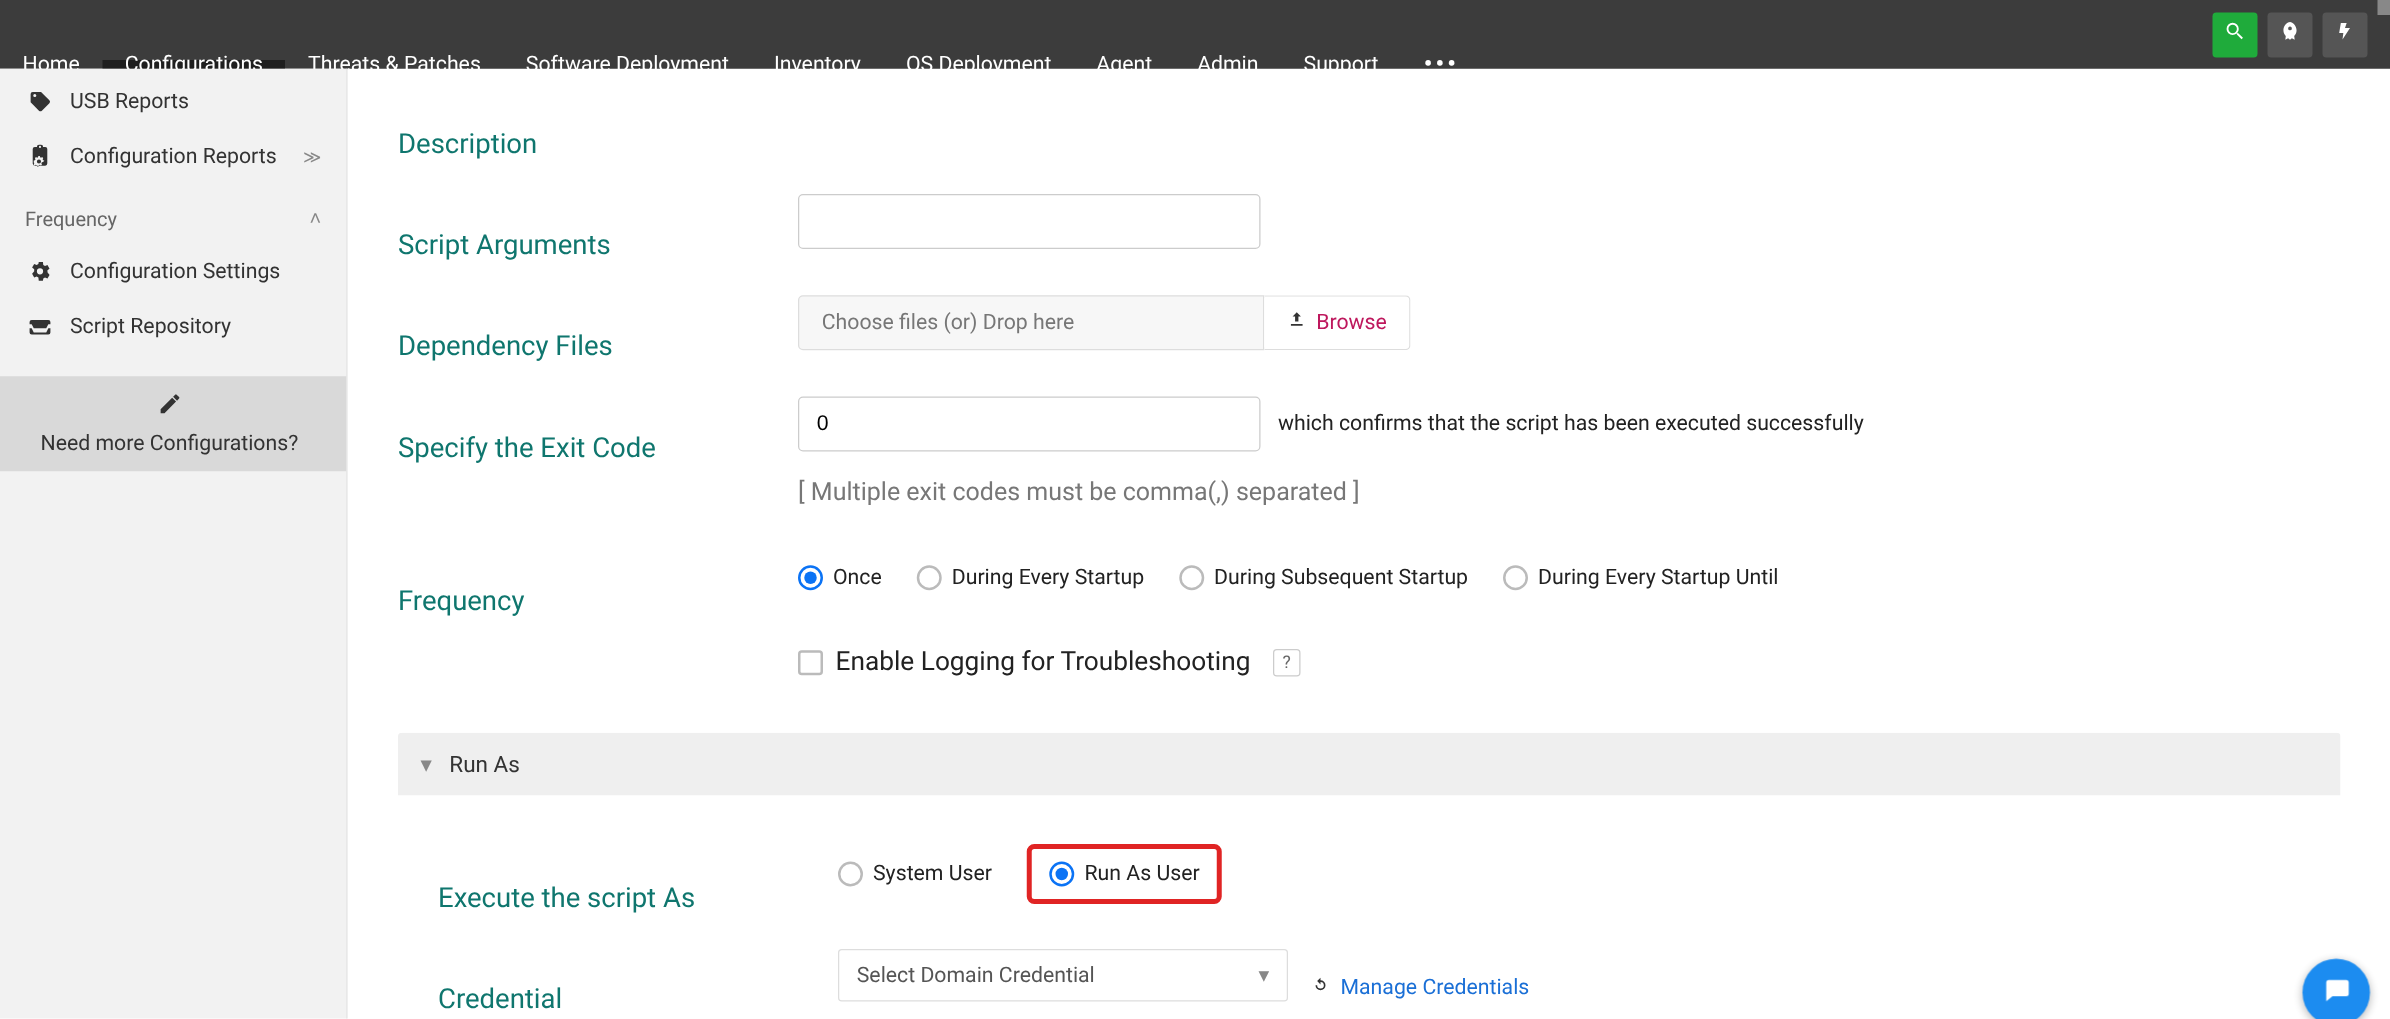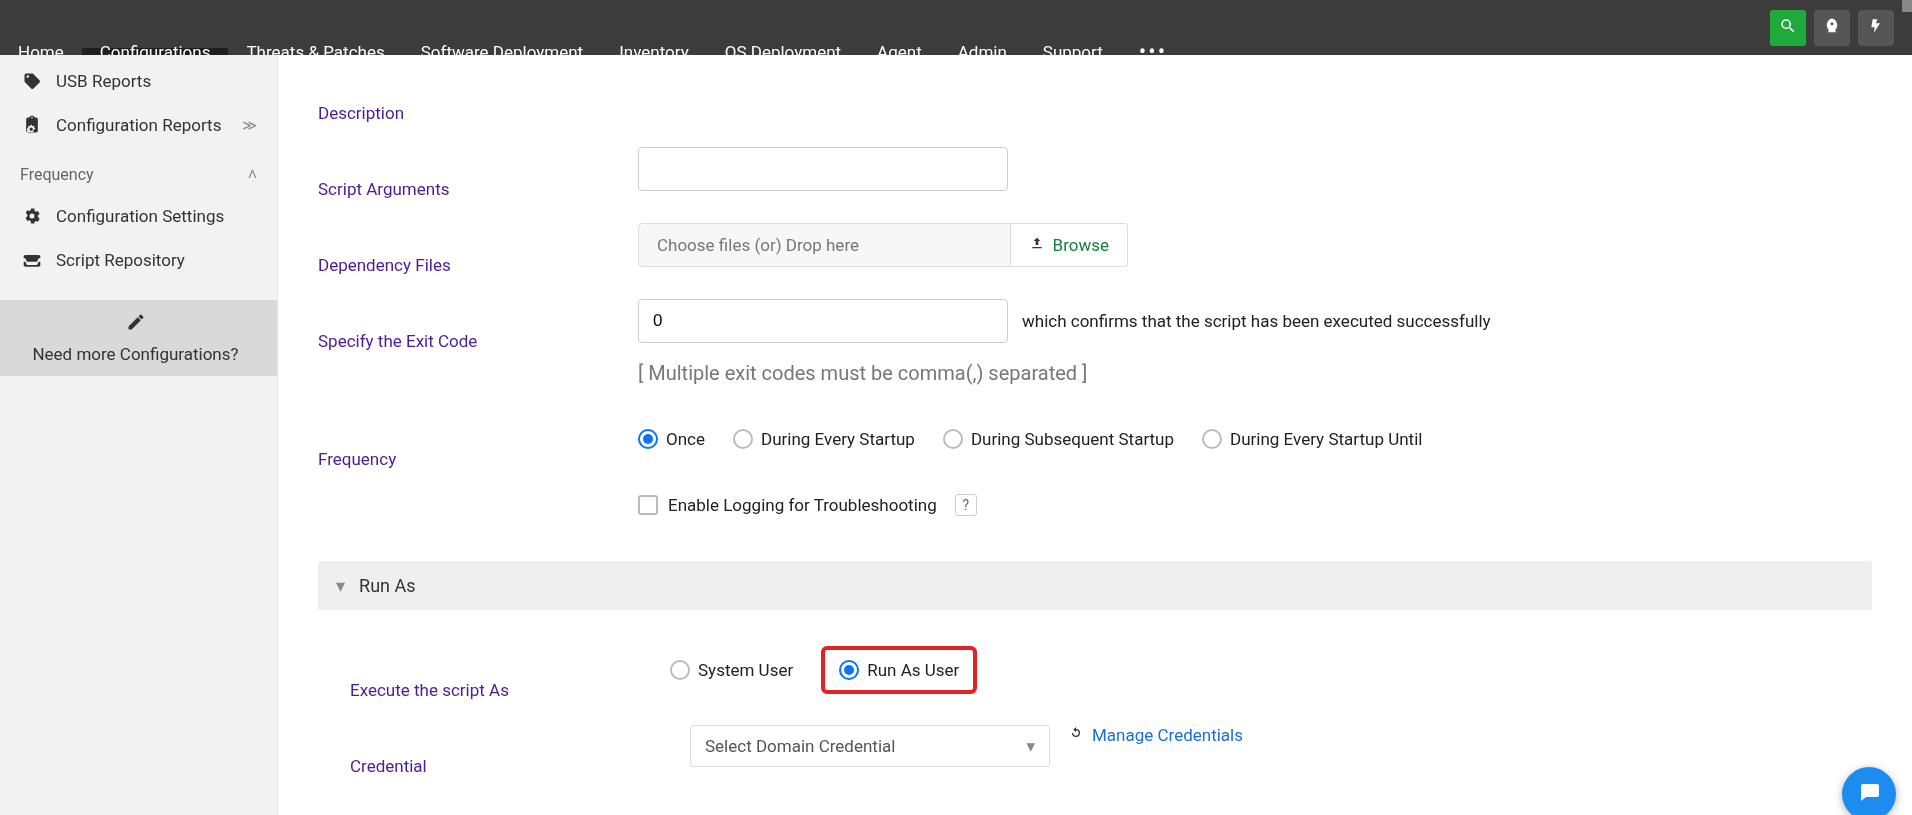--- a/index.html
+++ b/index.html
@@ -27,50 +27,50 @@
   .side-item .chev { margin-left: auto; color: #888; font-size: 14px; }
   .side-section-title { display: flex; align-items: center; justify-content: space-between; padding: 18px 20px 10px 20px; color: #666; font-size: 16px; }
   .side-section-title .caret { color: #888; }
   .side-item.highlight { background: #d9d9d9; flex-direction: column; }
 
   
   .main { flex: 1 1 auto; overflow: auto; position: relative; }
   .main-pad { padding: 0 0 40px 40px; }
 
   .form-row { display: flex; align-items: center; min-height: 50px; padding: 8px 0; }
-  .form-label { width: 320px; color: #4c1d95; font-size: 17px; margin-top: 40px; }
+  .form-label { width: 320px; color: #0f766e; font-size: 22px; margin-top: 40px; }
   .form-field { flex: 0 0 370px; }
   .form-field input[type="text"] { width: 370px; height: 44px; border: 1px solid #ccc; border-radius: 4px; font-size: 17px; padding: 0 14px; background: #fff; }
   .form-field .file-combo { display: flex; width: 490px; }
   .file-placeholder { flex: 1; height: 44px; border: 1px solid #ddd; background: #f7f7f7; color: #777; display: flex; align-items: center; padding: 0 18px; border-radius: 4px 0 0 4px; font-size: 17px; }
-  .browse-btn { height: 44px; border: 1px solid #ddd; border-left: none; background: #fff; padding: 0 18px; display: flex; align-items: center; gap: 8px; border-radius: 0 4px 4px 0; cursor: pointer; font-size: 17px; color: #15803d; }
+  .browse-btn { height: 44px; border: 1px solid #ddd; border-left: none; background: #fff; padding: 0 18px; display: flex; align-items: center; gap: 8px; border-radius: 0 4px 4px 0; cursor: pointer; font-size: 17px; color: #be185d; }
 
   .hint-text { color: #777; font-size: 20px; margin-top: 10px; margin-left: 320px; }
   .after-text { margin-left: 14px; font-size: 17px; color: #222; }
 
   .radio-group { display: flex; align-items: center; gap: 28px; flex-wrap: wrap; }
   .radio-opt { display: flex; align-items: center; gap: 8px; font-size: 17px; color: #222; cursor: pointer; }
   .radio-visual { width: 20px; height: 20px; border-radius: 50%; border: 2px solid #bbb; display: inline-flex; align-items: center; justify-content: center; }
   .radio-visual.checked { border-color: #0b73f5; }
   .radio-visual.checked::after { content: ""; width: 10px; height: 10px; border-radius: 50%; background: #0b73f5; }
 
-  .check-opt { display: flex; align-items: center; gap: 10px; font-size: 17px; color: #222; }
+  .check-opt { display: flex; align-items: center; gap: 10px; font-size: 21px; color: #222; }
   .check-visual { width: 20px; height: 20px; border: 2px solid #bbb; border-radius: 3px; }
   .help-badge { width: 22px; height: 22px; border: 1px solid #ccc; border-radius: 3px; display: inline-flex; align-items: center; justify-content: center; font-size: 14px; color: #666; margin-left: 18px; cursor: pointer; }
 
   
   .panel { margin: 28px 40px 0 0; background: #fff; border-radius: 3px; overflow: hidden; }
   .panel-header { background: #efefef; padding: 14px 18px; display: flex; align-items: center; gap: 14px; font-size: 18px; color: #333; }
   .panel-header .caret-down { color: #888; }
   .panel-body { padding: 22px 32px 28px 32px; }
   .panel-body .form-row .form-label { width: 320px; }
 
   .red-box { border: 4px solid #e02424; border-radius: 6px; padding: 10px 14px; display: inline-flex; align-items: center; }
 
-  .credential-row { display: flex; align-items: flex-start; gap: 18px; margin-left: 20px; }
+  .credential-row { display: flex; align-items: flex-end; gap: 18px; }
   .select-box { width: 360px; height: 42px; border: 1px solid #ddd; border-radius: 3px; display: flex; align-items: center; justify-content: space-between; padding: 0 14px; color: #555; font-size: 17px; cursor: pointer; background: #fff; }
   .select-box .caret { color: #888; }
   .manage-link { color: #1a6fd6; font-size: 17px; display: inline-flex; align-items: center; gap: 8px; cursor: pointer; }
 
   
   .chat-bubble { position: fixed; right: 16px; bottom: -6px; width: 54px; height: 54px; background: #1c8cf0; border-radius: 50%; display: flex; align-items: center; justify-content: center; box-shadow: 0 2px 8px rgba(0,0,0,0.3); cursor: pointer; }
   .chat-bubble svg { fill: #fff; }
 
   
   .right-scroll-stub { position: fixed; top: 0; right: 0; width: 10px; height: 12px; background: #888; }

